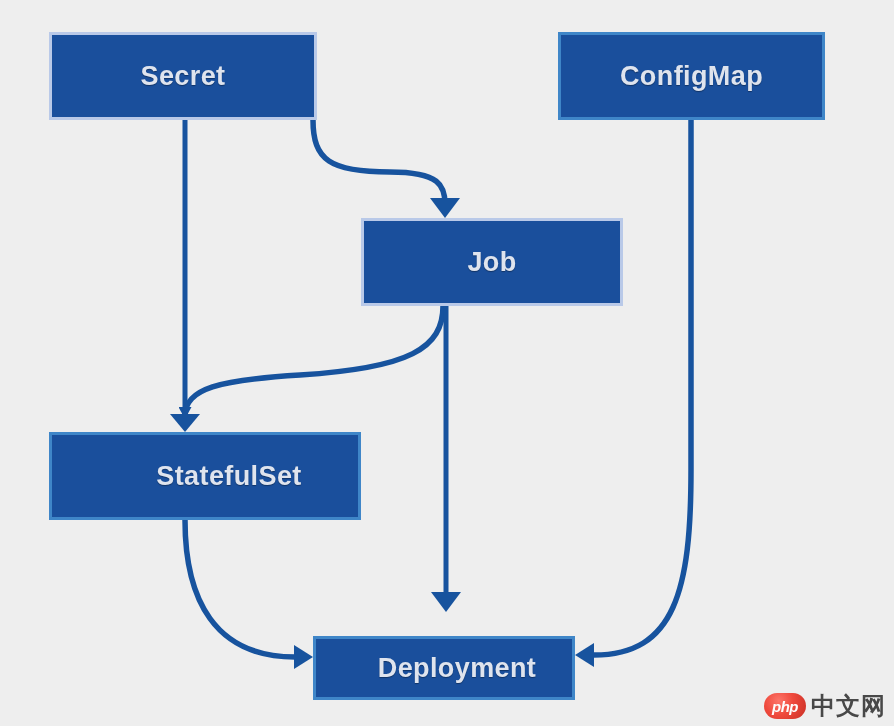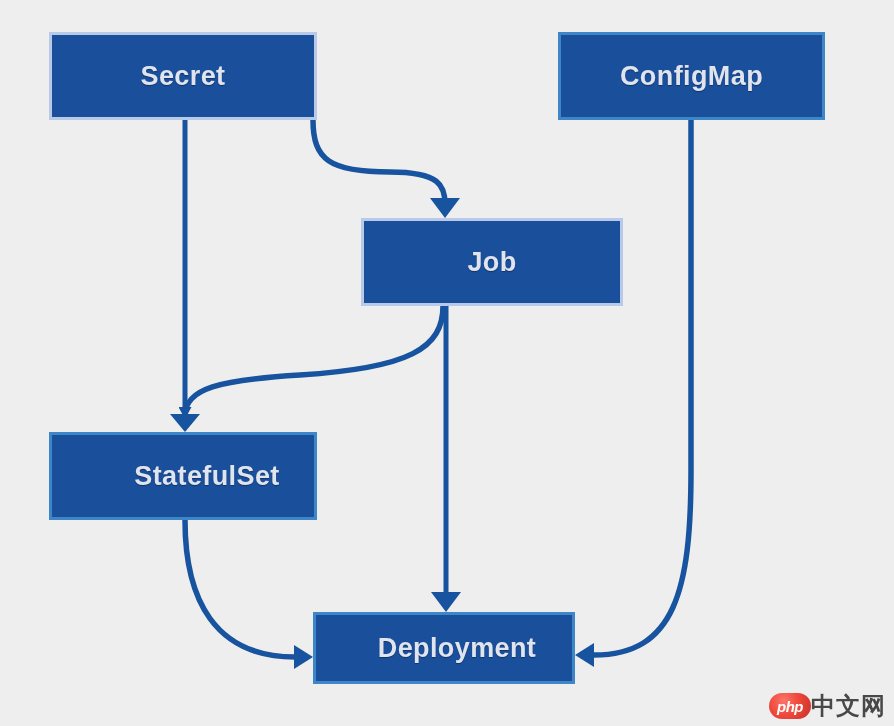--- a/index.html
+++ b/index.html
@@ -40,29 +40,30 @@
     color: #dfe4ee;
     font-size: 27px;
     font-weight: bold;
     letter-spacing: 0.4px;
     text-shadow: 0 1px 1px rgba(0,0,0,0.35);
     white-space: nowrap;
   }
   #node-secret     { left: 49px;  top: 32px;  width: 268px; height: 88px; }
   #node-configmap  { left: 558px; top: 32px;  width: 267px; height: 88px; }
   #node-job        { left: 313px; top: 218px; width: 262px; height: 88px; margin-left: 48px; }
-  #node-statefulset{ left: 49px;  top: 432px; width: 268px; height: 88px; padding-left: 48px; }
-  #node-deployment { left: 313px; top: 612px; width: 262px; height: 72px; padding-left: 26px; }
+  #node-statefulset{ left: 49px;  top: 432px; width: 312px; height: 88px; padding-left: 48px; }
+  #node-deployment { left: 313px; top: 636px; width: 262px; height: 64px; padding-left: 26px; }
 
   #watermark {
     position: absolute;
     right: 8px;
     bottom: 4px;
     display: flex;
     align-items: center;
+    gap: 5px;
     opacity: 0.92;
   }
   #wm-badge {
     width: 42px;
     height: 26px;
     border-radius: 13px;
     background: radial-gradient(circle at 35% 30%, #ff6b5e 0%, #ef3b2d 45%, #c51f14 100%);
     color: #ffffff;
     font-size: 15px;
     font-weight: bold;

